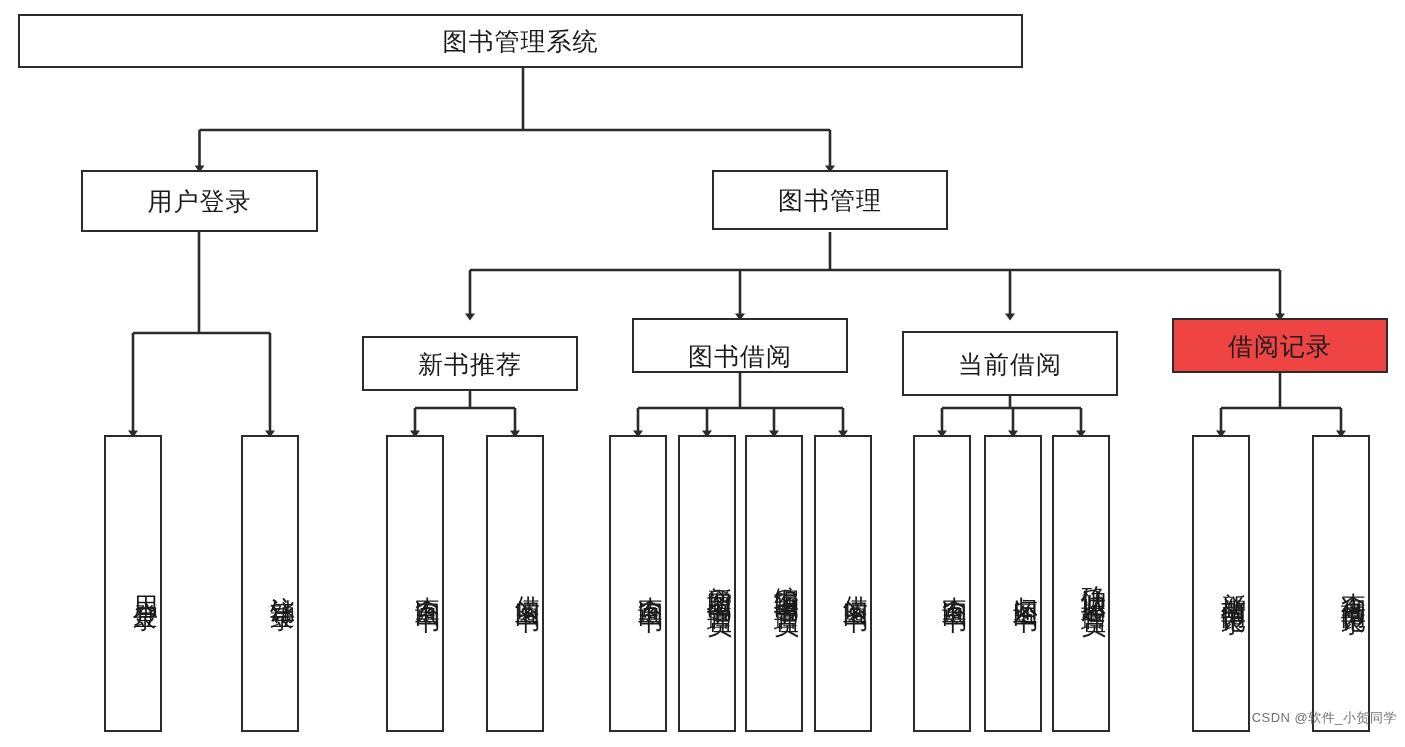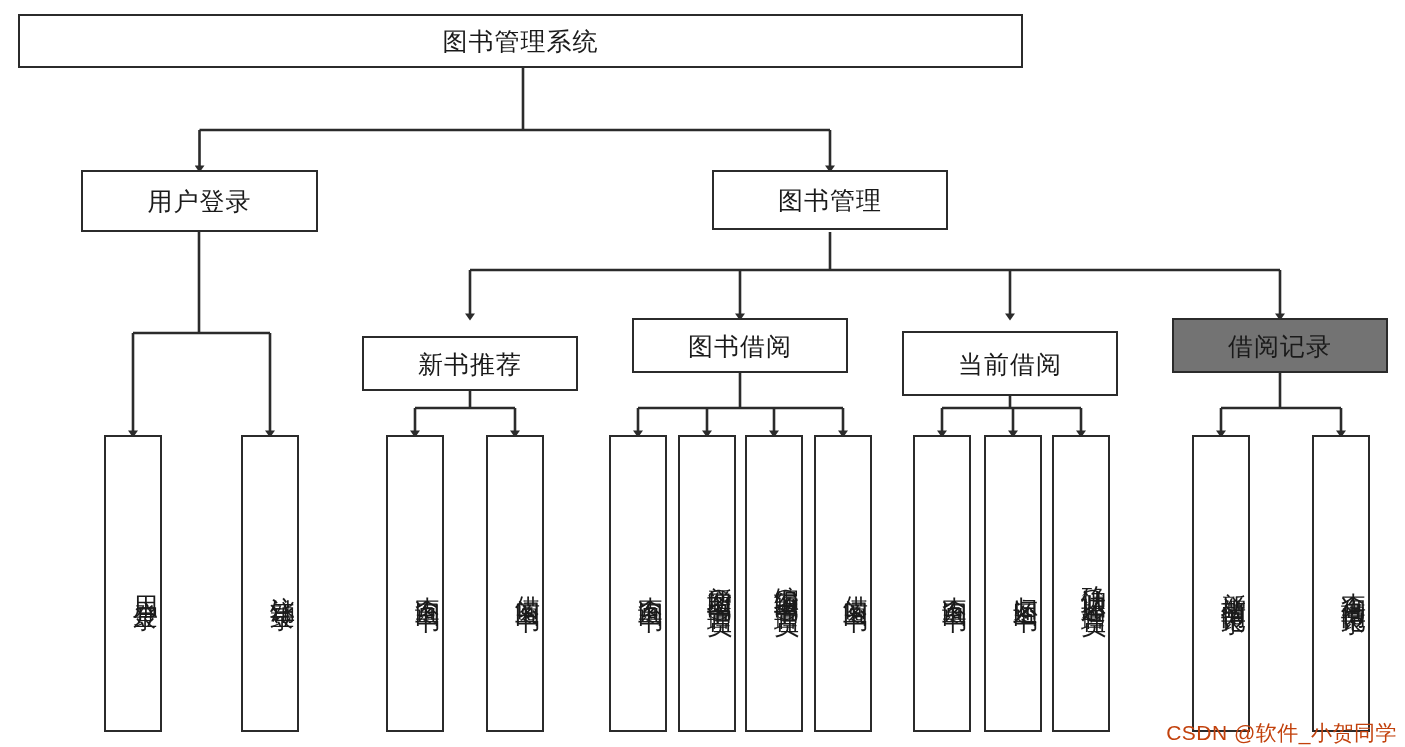--- a/index.html
+++ b/index.html
@@ -54,23 +54,23 @@
   .node.vertical.tall-text {
     align-items: flex-start;
   }
   .node-label {
     display: block;
     white-space: pre-wrap;
   }
   #watermark {
     position: absolute;
     right: 8px;
-    bottom: 0;
-    font-size: 21px;
-    color: #c2410c;
+    bottom: 20px;
+    font-size: 13px;
+    color: #737373;
     letter-spacing: 0.5px;
     white-space: nowrap;
     user-select: none;
   }
 </style>
 </head>
 <body>
 
 <div id="diagram-root">
 
@@ -123,27 +123,27 @@
       </div>
       <div class="node horizontal" style="left: 81px; top: 170px; width: 237px; height: 62px; border-color: rgb(43, 43, 43); background: rgb(255, 255, 255); color: rgb(26, 26, 26);">
         <span class="node-label">用户登录</span>
       </div>
       <div class="node horizontal" style="left: 712px; top: 170px; width: 236px; height: 60px; border-color: rgb(43, 43, 43); background: rgb(255, 255, 255); color: rgb(26, 26, 26);">
         <span class="node-label">图书管理</span>
       </div>
       <div class="node horizontal" style="left: 362px; top: 336px; width: 216px; height: 55px; border-color: rgb(43, 43, 43); background: rgb(255, 255, 255); color: rgb(26, 26, 26);">
         <span class="node-label">新书推荐</span>
       </div>
-      <div class="node horizontal" style="left: 632px; top: 318px; width: 216px; height: 55px; border-color: rgb(43, 43, 43); background: rgb(255, 255, 255); color: rgb(26, 26, 26);">
+      <div class="node horizontal" style="left: 632px; top: 318px; width: 216px; height: 55px; border-color: rgb(43, 43, 43); background: rgb(255, 255, 255); color: rgb(26, 26, 26); align-items: flex-end;">
         <span class="node-label">图书借阅</span>
       </div>
       <div class="node horizontal" style="left: 902px; top: 318px; width: 216px; height: 65px; border-color: rgb(43, 43, 43); background: rgb(255, 255, 255); color: rgb(26, 26, 26); margin-top: 13px;">
         <span class="node-label">当前借阅</span>
       </div>
-      <div class="node horizontal" style="left: 1172px; top: 318px; width: 216px; height: 55px; border-color: rgb(43, 43, 43); background: #737373; color: rgb(26, 26, 26);">
+      <div class="node horizontal" style="left: 1172px; top: 318px; width: 216px; height: 55px; border-color: rgb(43, 43, 43); background: #ef4444; color: rgb(26, 26, 26);">
         <span class="node-label">借阅记录</span>
       </div>
       <div class="node vertical" style="left: 104px; top: 435px; width: 58px; height: 297px; border-color: rgb(43, 43, 43); background: rgb(255, 255, 255); color: rgb(26, 26, 26);">
         <span class="node-label">用户登录</span>
       </div>
       <div class="node vertical" style="left: 241px; top: 435px; width: 58px; height: 297px; border-color: rgb(43, 43, 43); background: rgb(255, 255, 255); color: rgb(26, 26, 26);">
         <span class="node-label">注销登录</span>
       </div>
       <div class="node vertical" style="left: 386px; top: 435px; width: 58px; height: 297px; border-color: rgb(43, 43, 43); background: rgb(255, 255, 255); color: rgb(26, 26, 26);">
         <span class="node-label">查询图书</span>

